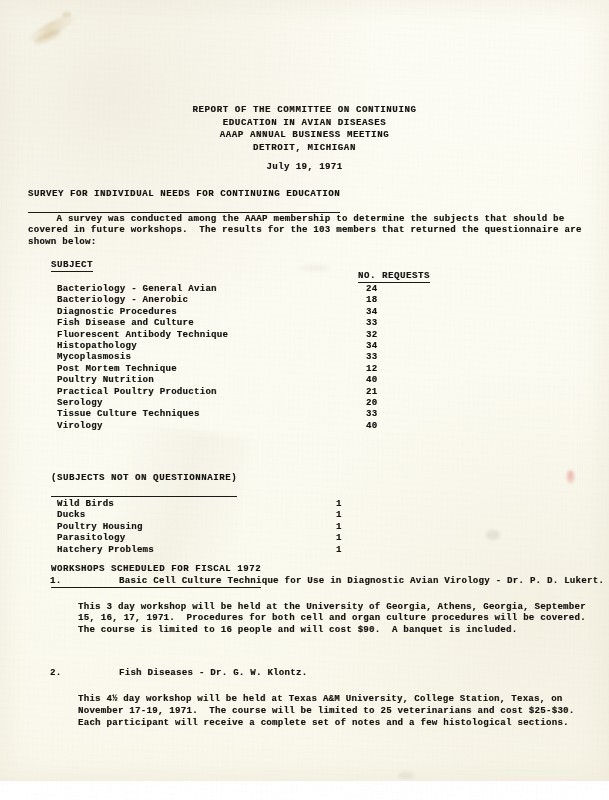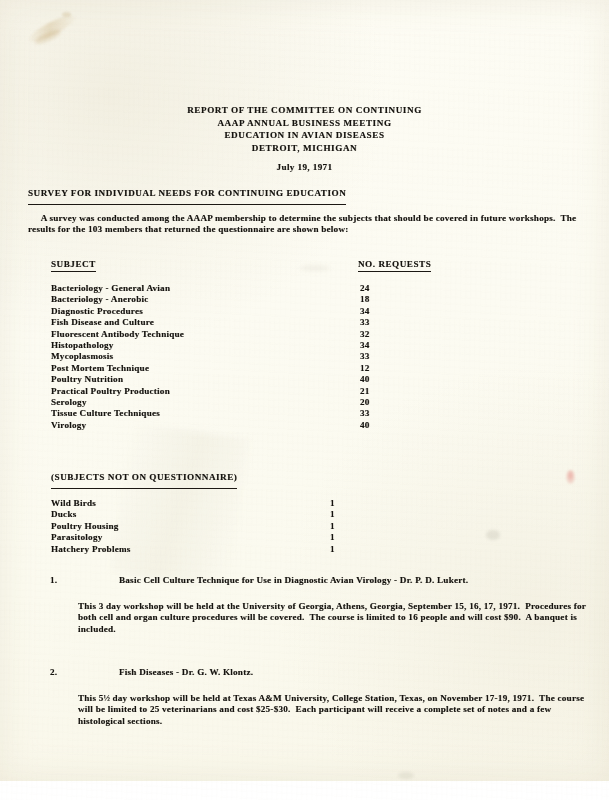--- a/index.html
+++ b/index.html
@@ -82,21 +82,21 @@
     left: 120px; top: 430px; width: 120px; height: 150px;
     background: linear-gradient(100deg, rgba(205,198,176,0) 0%, rgba(205,198,176,0.16) 50%, rgba(205,198,176,0) 100%);
     transform: rotate(8deg); filter: blur(3px);
   }
 
   
   .doc {
     position: absolute;
     inset: 0;
     color: #15130f;
-    font-family: Liberation Serif, serif;
+    font-family: Liberation Mono, monospace;
     font-size: 9.1px;
     line-height: 11.4px;
     letter-spacing: 0.25px;
     -webkit-font-smoothing: none;
   }
   .ink {
     font-weight: bold;
     text-shadow: 0.35px 0 0 rgba(24,21,16,0.30), -0.3px 0.25px 0 rgba(30,26,20,0.16);
   }
 
@@ -113,21 +113,21 @@
     display: block;
     margin-top: 7px;
     letter-spacing: 0.4px;
   }
 
   .heading {
     position: absolute;
     white-space: pre;
     letter-spacing: 0.55px;
     border-bottom: 1.1px solid #1c1813;
-    padding-bottom: 5px;
+    padding-bottom: 13px;
     display: inline-block;
   }
   #survey-heading { left: 28px; top: 188px; }
   #notq-heading  { left: 51px; top: 472px; }
   #ws-heading    { left: 51px; top: 563px; }
 
   .para {
     position: absolute;
     white-space: pre-wrap;
     letter-spacing: 0.25px;
@@ -137,25 +137,25 @@
   #ws2-body { left: 78px; top: 693px; width: 520px; }
 
   .col-head {
     position: absolute;
     white-space: pre;
     letter-spacing: 0.55px;
     border-bottom: 1.1px solid #1c1813;
     padding-bottom: 0.5px;
   }
   #subject-head { left: 51px; top: 259px; }
-  #requests-head { left: 358px; top: 259px; }
+  #requests-head { left: 358px; top: 270px; }
 
   .tbl {
     position: absolute;
-    left: 0;
+    left: 6px;
     width: 512px;
   }
   #survey-table { top: 283px; }
   #notq-table   { top: 498px; }
   .tbl .row {
     position: relative;
     height: 11.4px;
     white-space: pre;
   }
   .tbl .subj {
@@ -204,22 +204,22 @@
   <div class="blemish bl-red"></div>
   <div class="blemish bl-gray-1"></div>
   <div class="blemish bl-gray-2"></div>
   <div class="blemish bl-gray-3"></div>
   <div class="bl-streak"></div>
 
   <div class="doc">
 
     <div class="title-block ink">
       <span class="title-line">REPORT OF THE COMMITTEE ON CONTINUING</span>
+      <span class="title-line">EDUCATION IN AVIAN DISEASES</span>
       <span class="title-line">AAAP ANNUAL BUSINESS MEETING</span>
-      <span class="title-line">EDUCATION IN AVIAN DISEASES</span>
       <span class="title-line">DETROIT, MICHIGAN</span>
       <span class="title-date">July 19, 1971</span>
     </div>
 
     <div class="heading ink" id="survey-heading">SURVEY FOR INDIVIDUAL NEEDS FOR CONTINUING EDUCATION</div>
     <div class="para ink" id="survey-intro">     A survey was conducted among the AAAP membership to determine the subjects that should be covered in future workshops.  The results for the 103 members that returned the questionnaire are shown below:</div>
 
     <div class="col-head ink" id="subject-head">SUBJECT</div>
     <div class="col-head ink" id="requests-head">NO. REQUESTS</div>
 
@@ -241,23 +241,24 @@
 
     <div class="heading ink" id="notq-heading">(SUBJECTS NOT ON QUESTIONNAIRE)</div>
     <div class="tbl ink" id="notq-table">
         <div class="row"><span class="subj">Wild Birds</span><span class="num">1</span></div>
         <div class="row"><span class="subj">Ducks</span><span class="num">1</span></div>
         <div class="row"><span class="subj">Poultry Housing</span><span class="num">1</span></div>
         <div class="row"><span class="subj">Parasitology</span><span class="num">1</span></div>
         <div class="row"><span class="subj">Hatchery Problems</span><span class="num">1</span></div>
       </div>
 
+    <div class="heading ink" id="ws-heading">WORKSHOPS SCHEDULED FOR FISCAL 1972</div>
 
     <div class="ws-num ink" id="ws1-num">1.</div>
     <div class="ws-item ink" id="ws1-title">Basic Cell Culture Technique for Use in Diagnostic Avian Virology - Dr. P. D. Lukert.</div>
     <div class="para ink" id="ws1-body">This 3 day workshop will be held at the University of Georgia, Athens, Georgia, September 15, 16, 17, 1971.  Procedures for both cell and organ culture procedures will be covered.  The course is limited to 16 people and will cost $90.  A banquet is included.</div>
 
     <div class="ws-num ink" id="ws2-num">2.</div>
     <div class="ws-item ink" id="ws2-title">Fish Diseases - Dr. G. W. Klontz.</div>
-    <div class="para ink" id="ws2-body"><span>This 5</span><span class="frac">½</span><span> day workshop will be held at Texas A&amp;M University, College Station, Texas, on November 17-19, 1971.  The course will be limited to 25 veterinarians and cost $25-$30.  Each participant will receive a complete set of notes and a few histological sections.</span></div>
+    <div class="para ink" id="ws2-body"><span>This 4</span><span class="frac">½</span><span> day workshop will be held at Texas A&amp;M University, College Station, Texas, on November 17-19, 1971.  The course will be limited to 25 veterinarians and cost $25-$30.  Each participant will receive a complete set of notes and a few histological sections.</span></div>
 
   </div>
 </div>
 
 </body></html>

